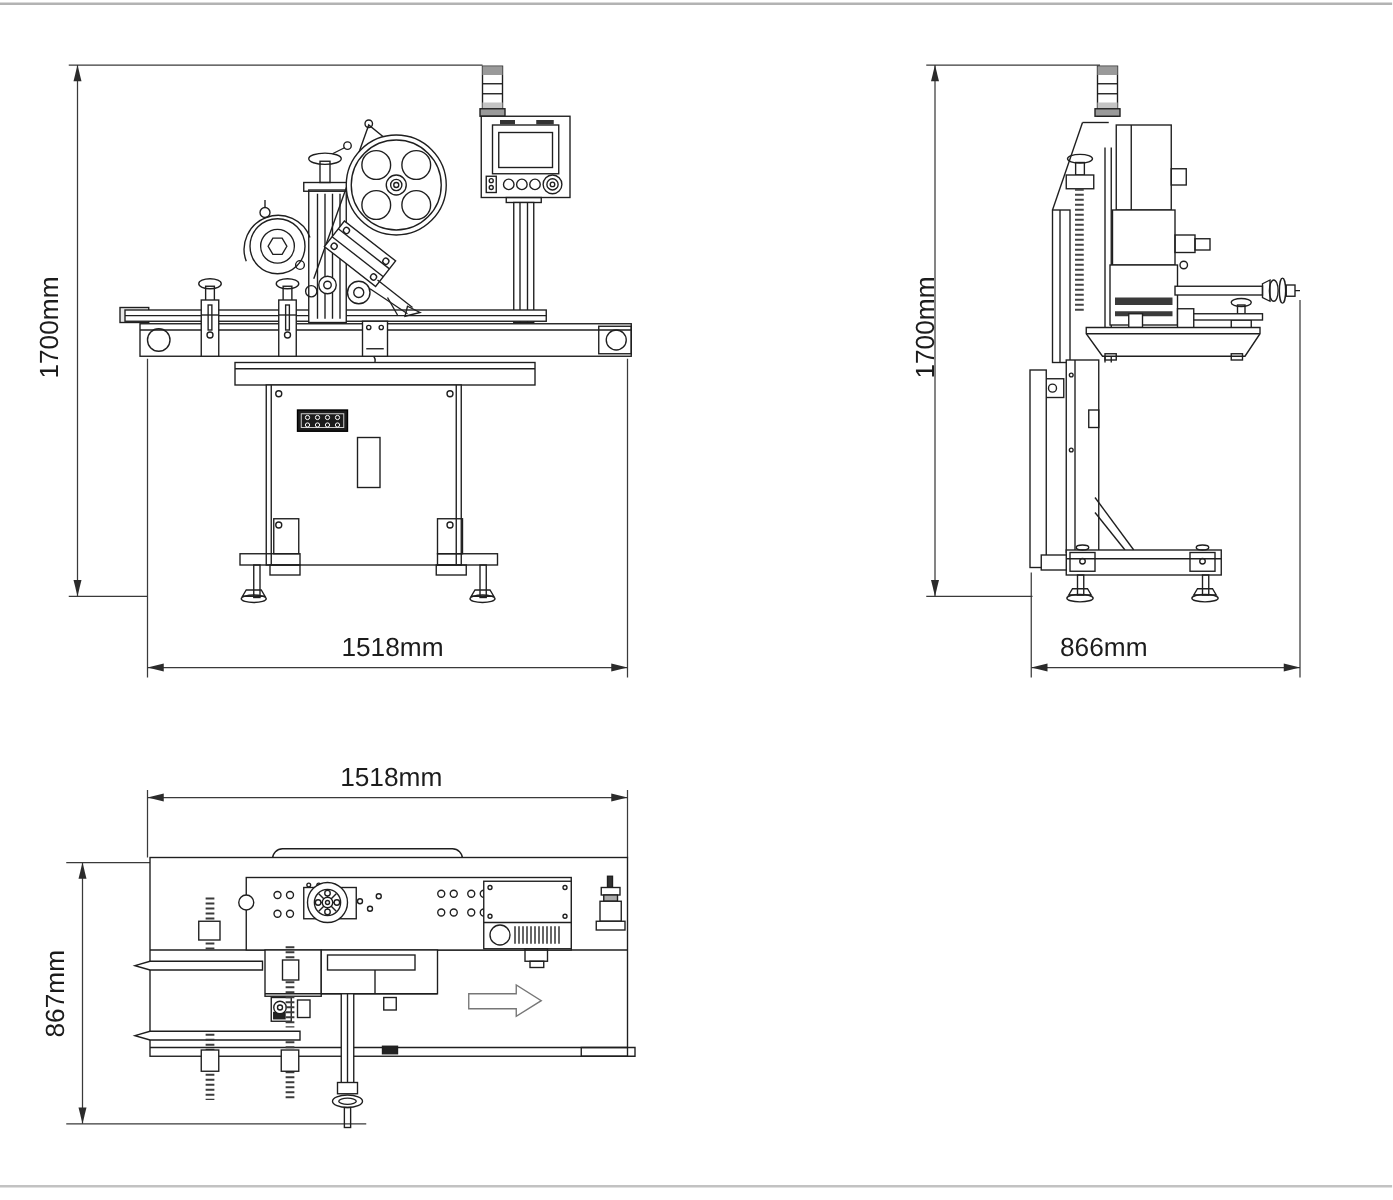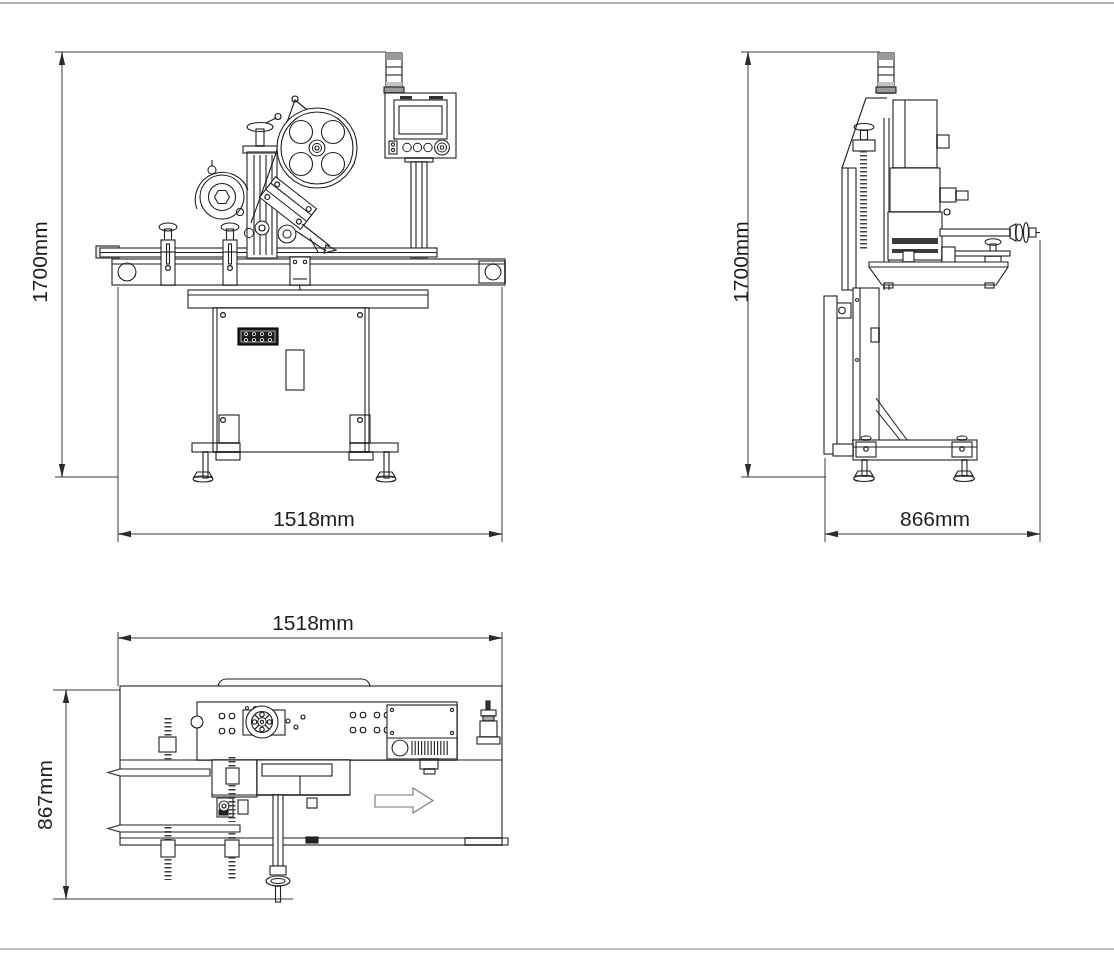--- a/index.html
+++ b/index.html
@@ -423,16 +423,16 @@
         </g>
 
         <polygon points="375,795 413,795 413,788 433,800.5 413,813 413,807 375,807" stroke="#777" fill="#fff"></polygon>
       </g>
     </g>
   </svg>
 
   <div class="dim-label vert" style="left:-5px;top:250px;width:90px;">1700mm</div>
   <div class="dim-label" style="left:254px;top:507px;width:120px;">1518mm</div>
   <div class="dim-label vert" style="left:696px;top:250px;width:90px;">1700mm</div>
-  <div class="dim-label" style="left:875px;top:507px;width:120px;">866mm</div>
+  <div class="dim-label" style="left:823px;top:507px;width:120px;">866mm</div>
   <div class="dim-label" style="left:253px;top:611px;width:120px;">1518mm</div>
   <div class="dim-label vert" style="left:0px;top:783px;width:90px;">867mm</div>
 </div>
 
 </body></html>

